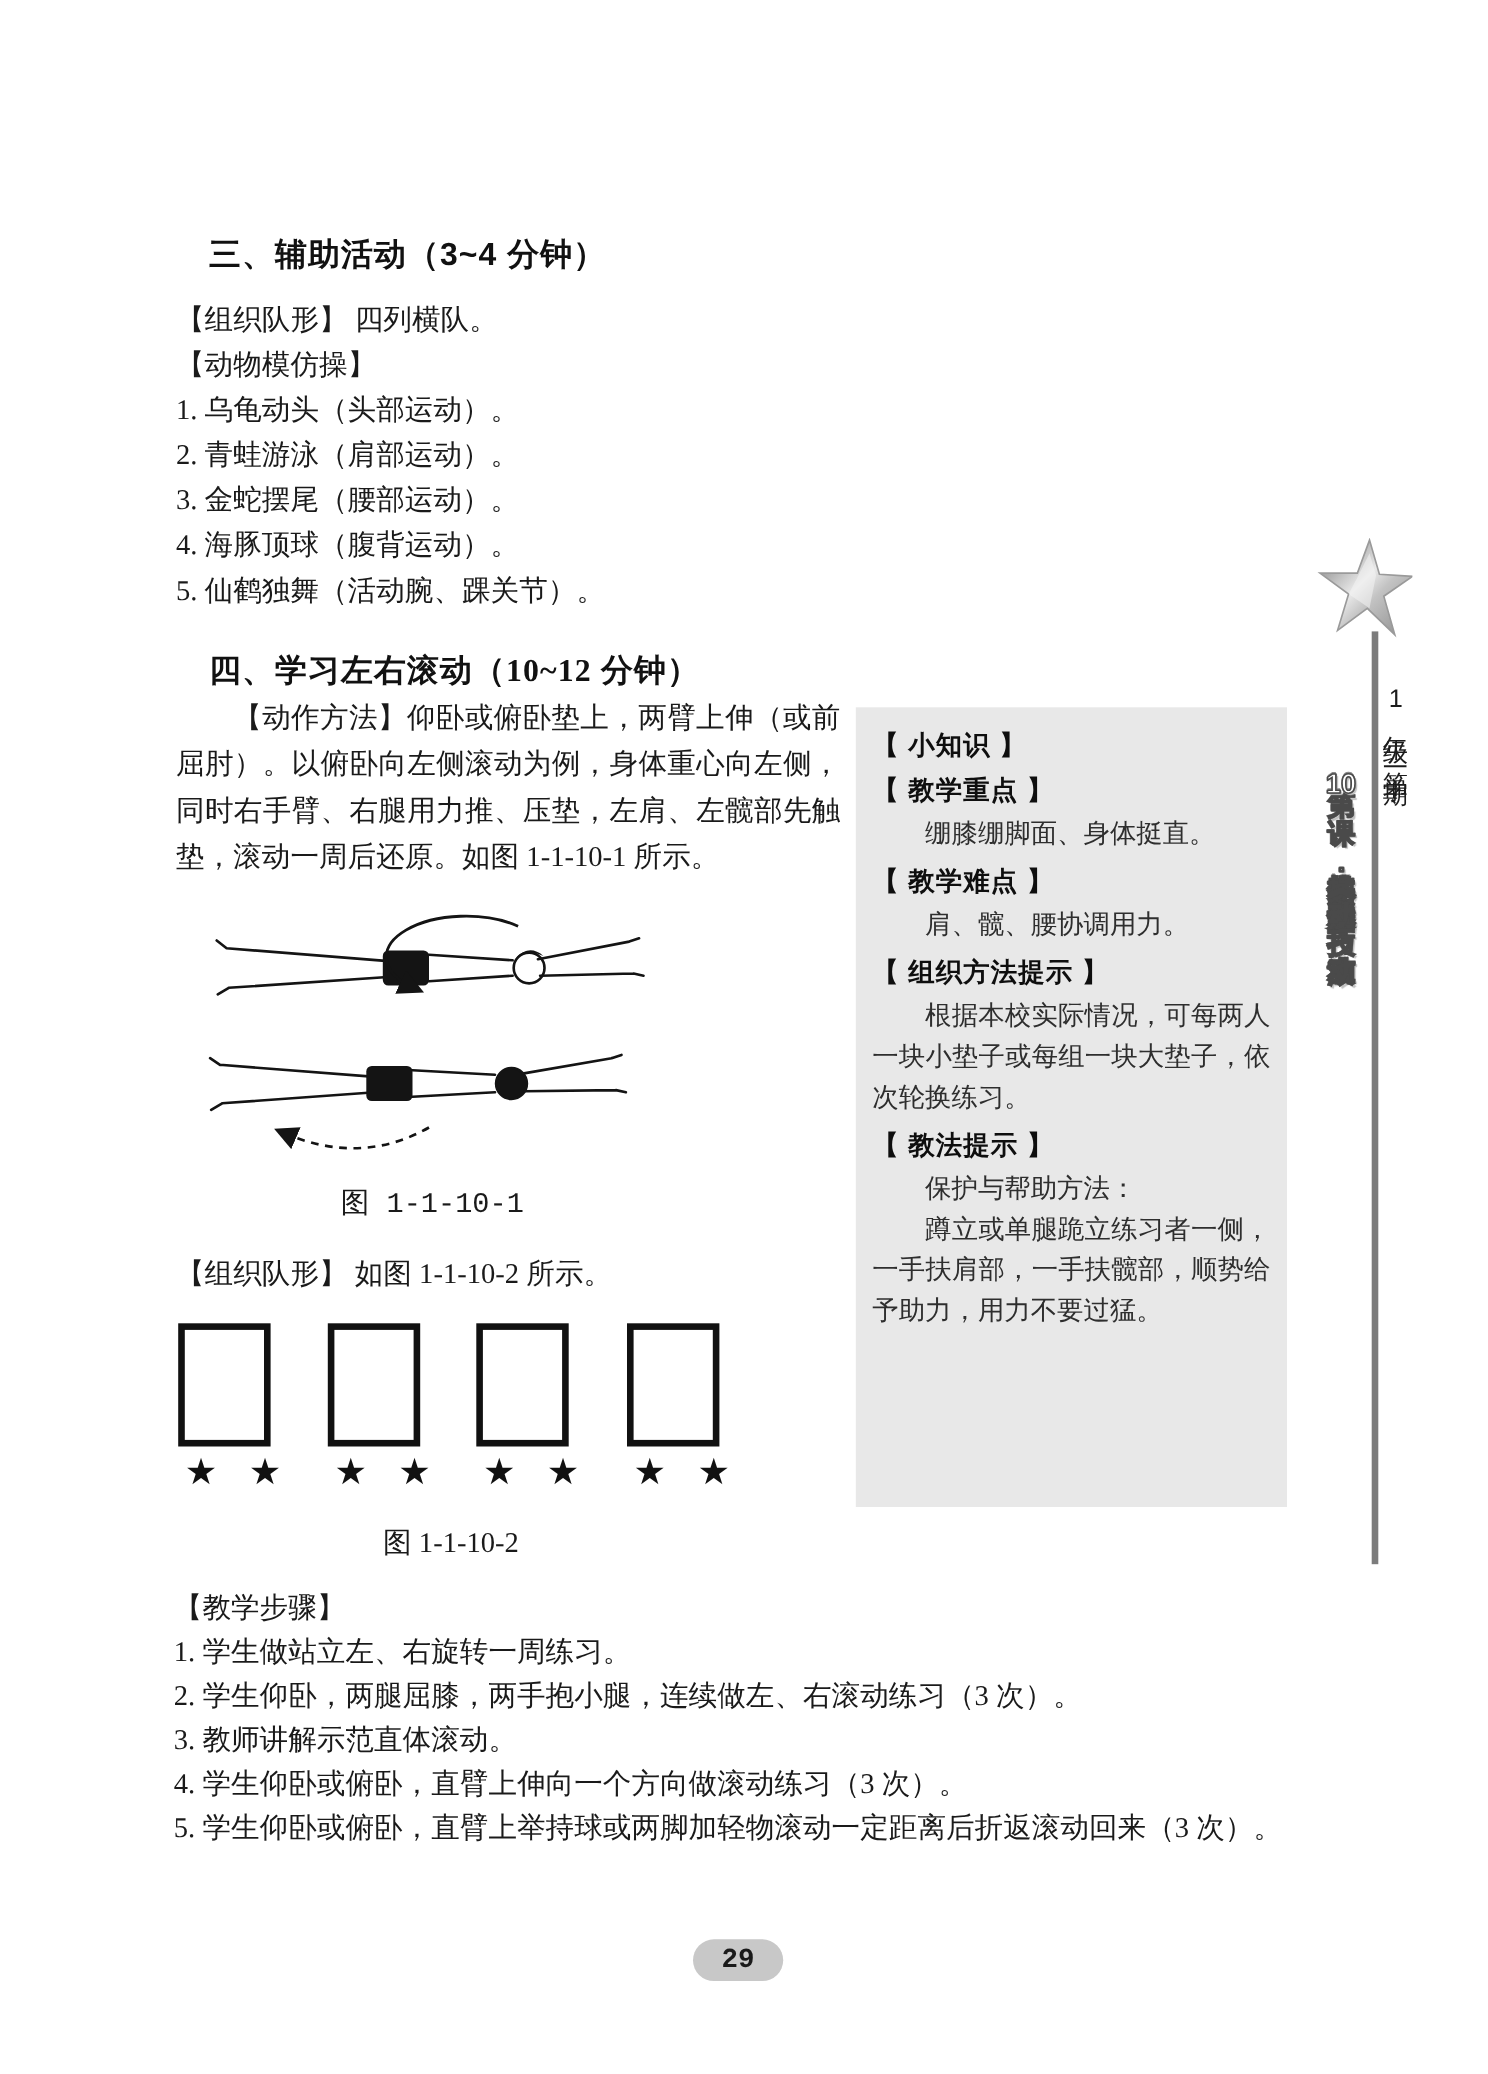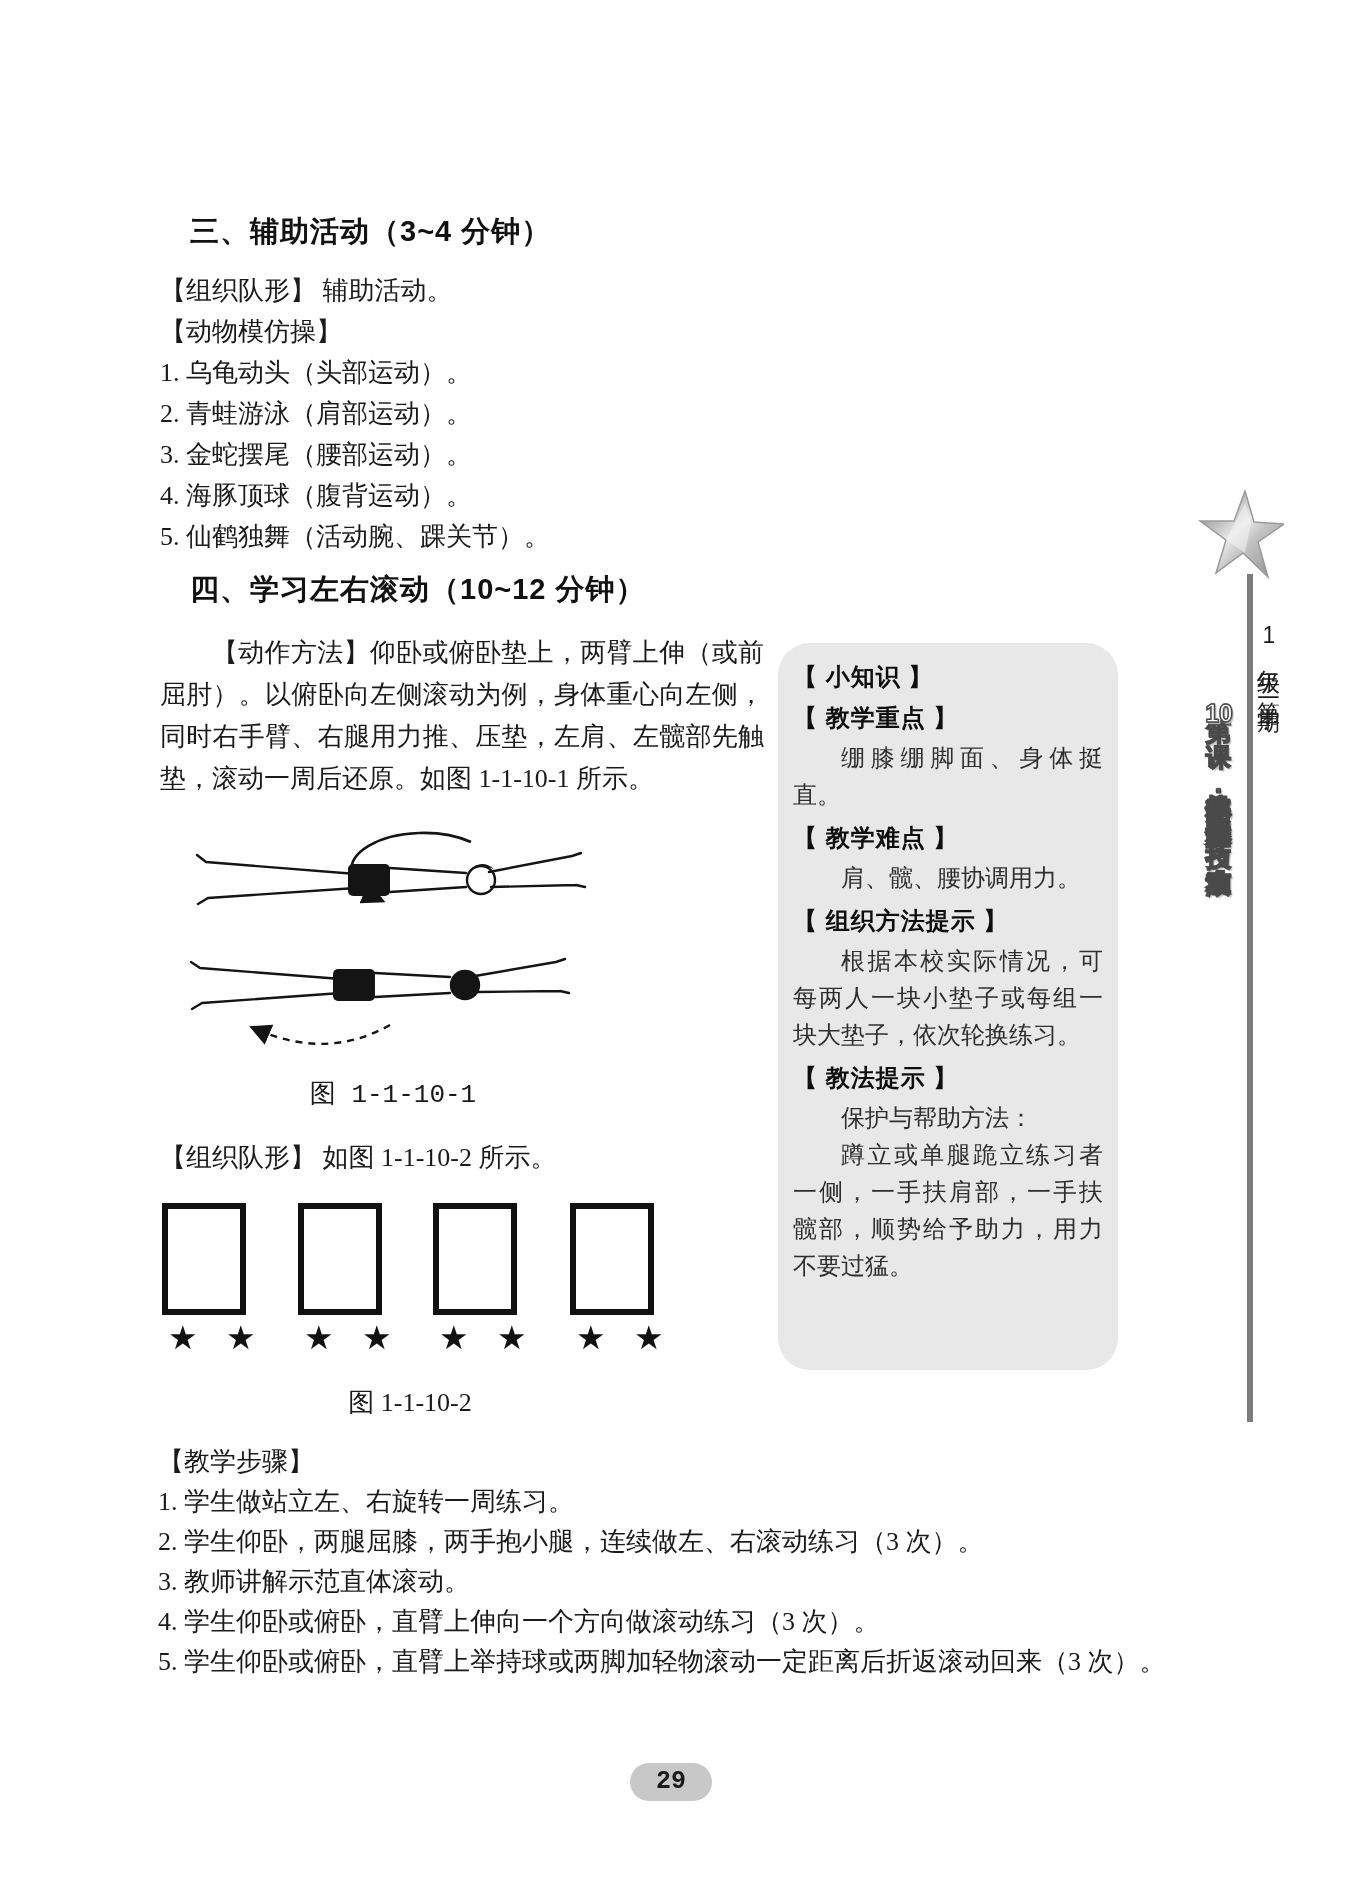--- a/index.html
+++ b/index.html
@@ -8,21 +8,21 @@
     background:#ffffff;overflow:hidden;
     font-family:"Liberation Serif", serif;color:#1a1a1a;
   }
   
   .sec-heading{
     position:absolute;left:190px;margin:0;
     font-family:"Liberation Sans", sans-serif;font-weight:bold;
     font-size:29px;letter-spacing:1px;color:#111;white-space:nowrap;
   }
   #heading-aux{top:212px;}
-  #heading-roll{top:570px;}
+  #heading-roll{top:590px;font-family:Liberation Serif, serif;}
   
   .aux-lines{position:absolute;left:160px;top:270px;width:640px;}
   .aux-lines p{margin:0;font-size:26px;line-height:41px;white-space:nowrap;}
   .method-par{
     position:absolute;left:160px;top:632px;width:604px;margin:0;
     font-size:26px;line-height:42px;text-indent:2em;
     text-align:justify;word-break:break-all;
   }
   .fig-caption{
     position:absolute;margin:0;font-size:26px;text-align:center;white-space:nowrap;
@@ -41,24 +41,23 @@
   .mat-stars{
     margin-top:5px;font-family:"DejaVu Sans", sans-serif;
     font-size:33px;line-height:36px;color:#111;letter-spacing:9px;
     white-space:nowrap;margin-left:6px;
   }
   
   .steps-block{position:absolute;left:158px;top:1442px;width:1060px;}
   .steps-block p{margin:0;font-size:26px;line-height:40px;white-space:nowrap;}
   
   .info-box{
-    position:absolute;left:778px;top:643px;width:340px;height:727px;
+    position:absolute;left:778px;top:643px;width:392px;height:727px;
     box-sizing:border-box;background:#e8e8e8;padding:18px 15px 0 15px;
     font-family:"Liberation Sans", sans-serif;
-    border-radius:32px;
   }
   .info-box h3{
     margin:9px 0 5px 0;font-size:24px;color:#0e0e0e;
     font-weight:bold;letter-spacing:1px;white-space:nowrap;
   }
   .info-box h3:first-child{margin-top:0;}
   .info-box p{
     margin:0;font-size:24px;line-height:37px;color:#2e2e2e;
     text-indent:2em;text-align:justify;word-break:break-all;
   }
@@ -92,21 +91,21 @@
   }
 </style>
 </head>
 <body>
 
 <div class="page">
 
   <h2 class="sec-heading" id="heading-aux">三、辅助活动（3~4 分钟）</h2>
 
   <div class="aux-lines">
-    <p>【组织队形】 辅助活动。</p>
+    <p>【组织队形】 四列横队。</p>
     <p>【动物模仿操】</p>
     <p>1. 乌龟动头（头部运动）。</p>
     <p>2. 青蛙游泳（肩部运动）。</p>
     <p>3. 金蛇摆尾（腰部运动）。</p>
     <p>4. 海豚顶球（腹背运动）。</p>
     <p>5. 仙鹤独舞（活动腕、踝关节）。</p>
   </div>
 
   <h2 class="sec-heading" id="heading-roll">四、学习左右滚动（10~12 分钟）</h2>
 

